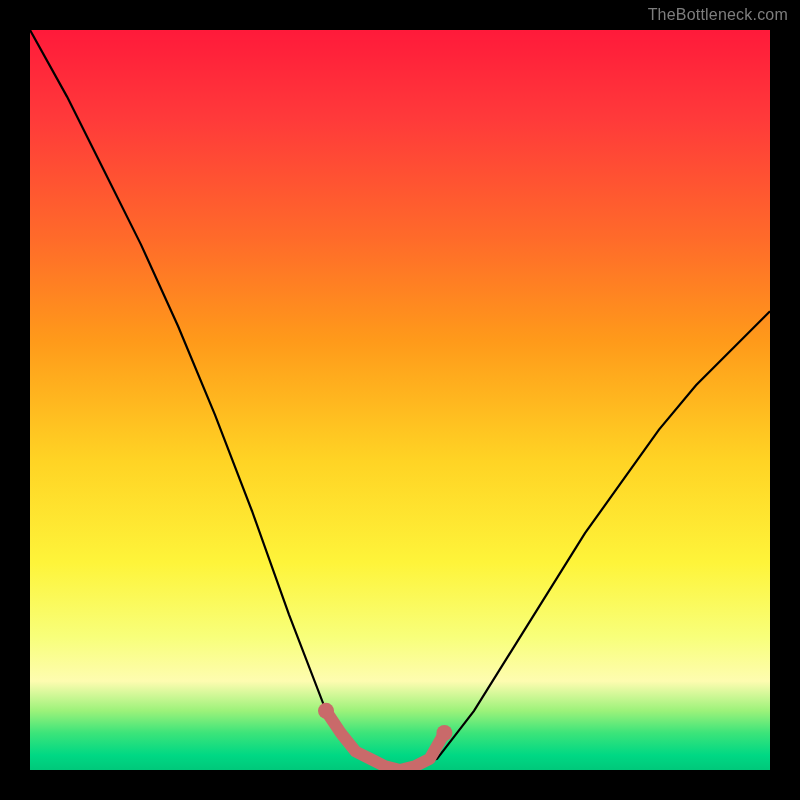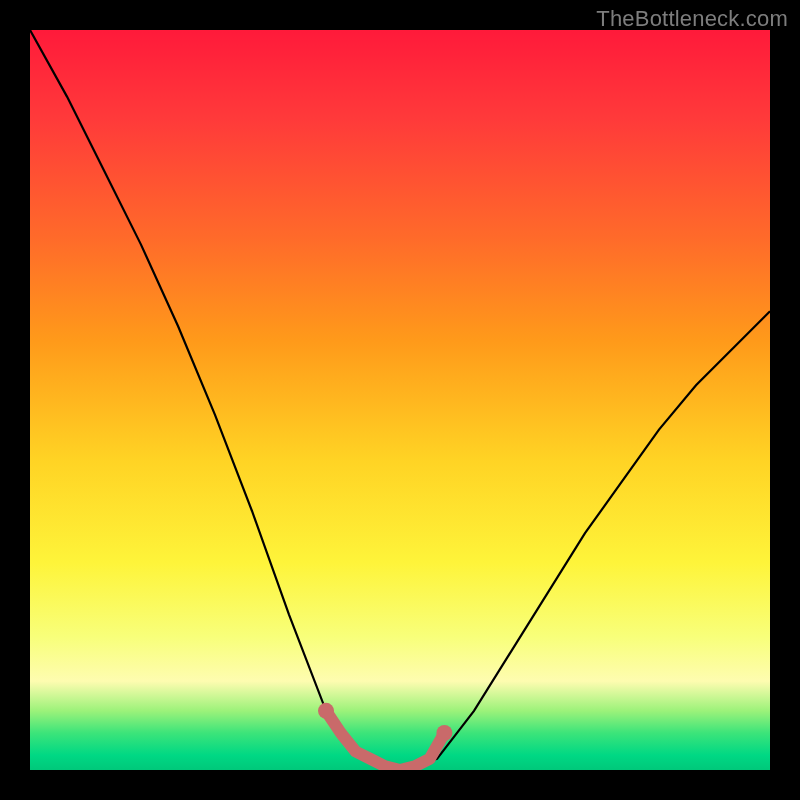--- a/index.html
+++ b/index.html
@@ -48,21 +48,21 @@
     position: absolute;
     left: 0; top: 0;
     width: 740px;
     height: 740px;
   }
   .watermark {
     position: absolute;
     top: 6px;
     right: 12px;
     color: #7d7d7d;
-    font-size: 22px;
+    font-size: 16px;
     letter-spacing: 0.2px;
     user-select: none;
   }
 </style>
 </head>
 <body>
 
 <div class="stage">
 
   <div class="plot-area">

